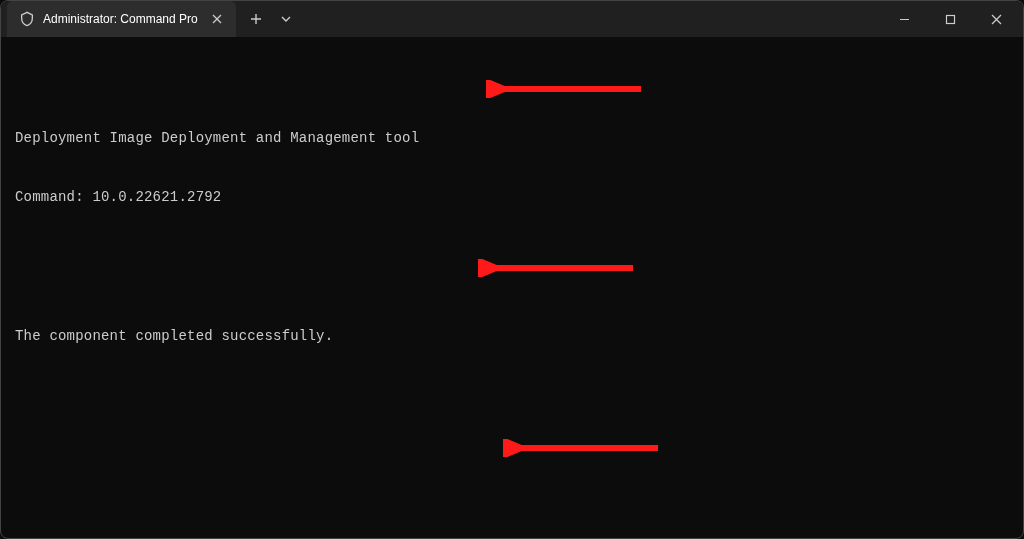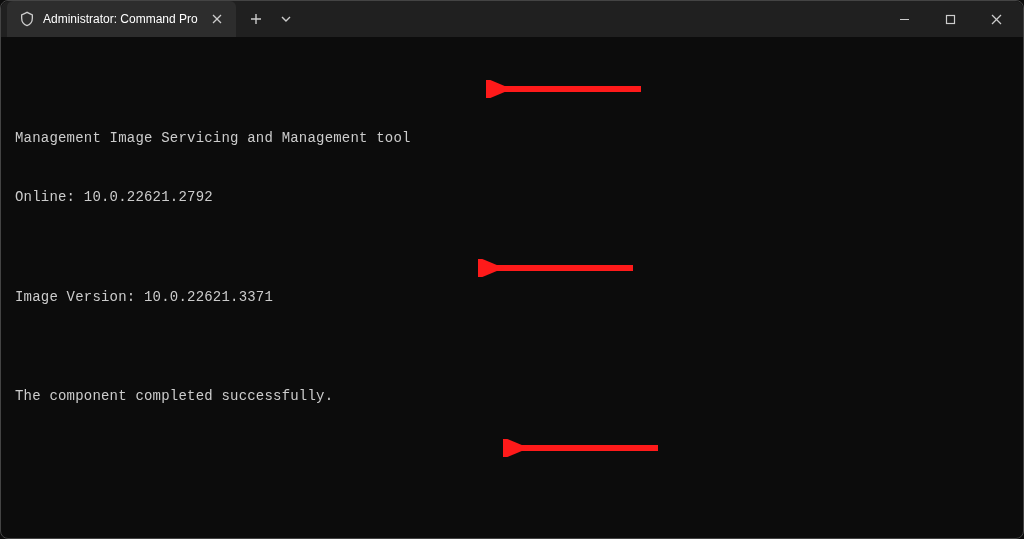--- a/index.html
+++ b/index.html
@@ -131,24 +131,23 @@
       <svg width="11" height="11" viewBox="0 0 11 11" stroke="currentColor" stroke-width="1.2">
           <line x1="1" y1="1" x2="10" y2="10"></line>
           <line x1="10" y1="1" x2="1" y2="10"></line>
         </svg>
     </div>
   </div>
 </div>
 
 <div class="terminal">
   <div class="line"></div>
-  <div class="line">Management Image Servicing and Management tool</div>
-  <div class="line">Online: 10.0.22621.2792</div>
+  <div class="line">Deployment Image Deployment and Management tool</div>
+  <div class="line">Command: 10.0.22621.2792</div>
   <div class="line"></div>
-  <div class="line">Image Version: 10.0.22621.3371</div>
   <div class="line"></div>
   <div class="line">The component completed successfully.</div>
   <div class="line"></div>
   
   <div class="line"></div>
   
   
   <div class="line"></div>
   
   <div class="line"></div>

